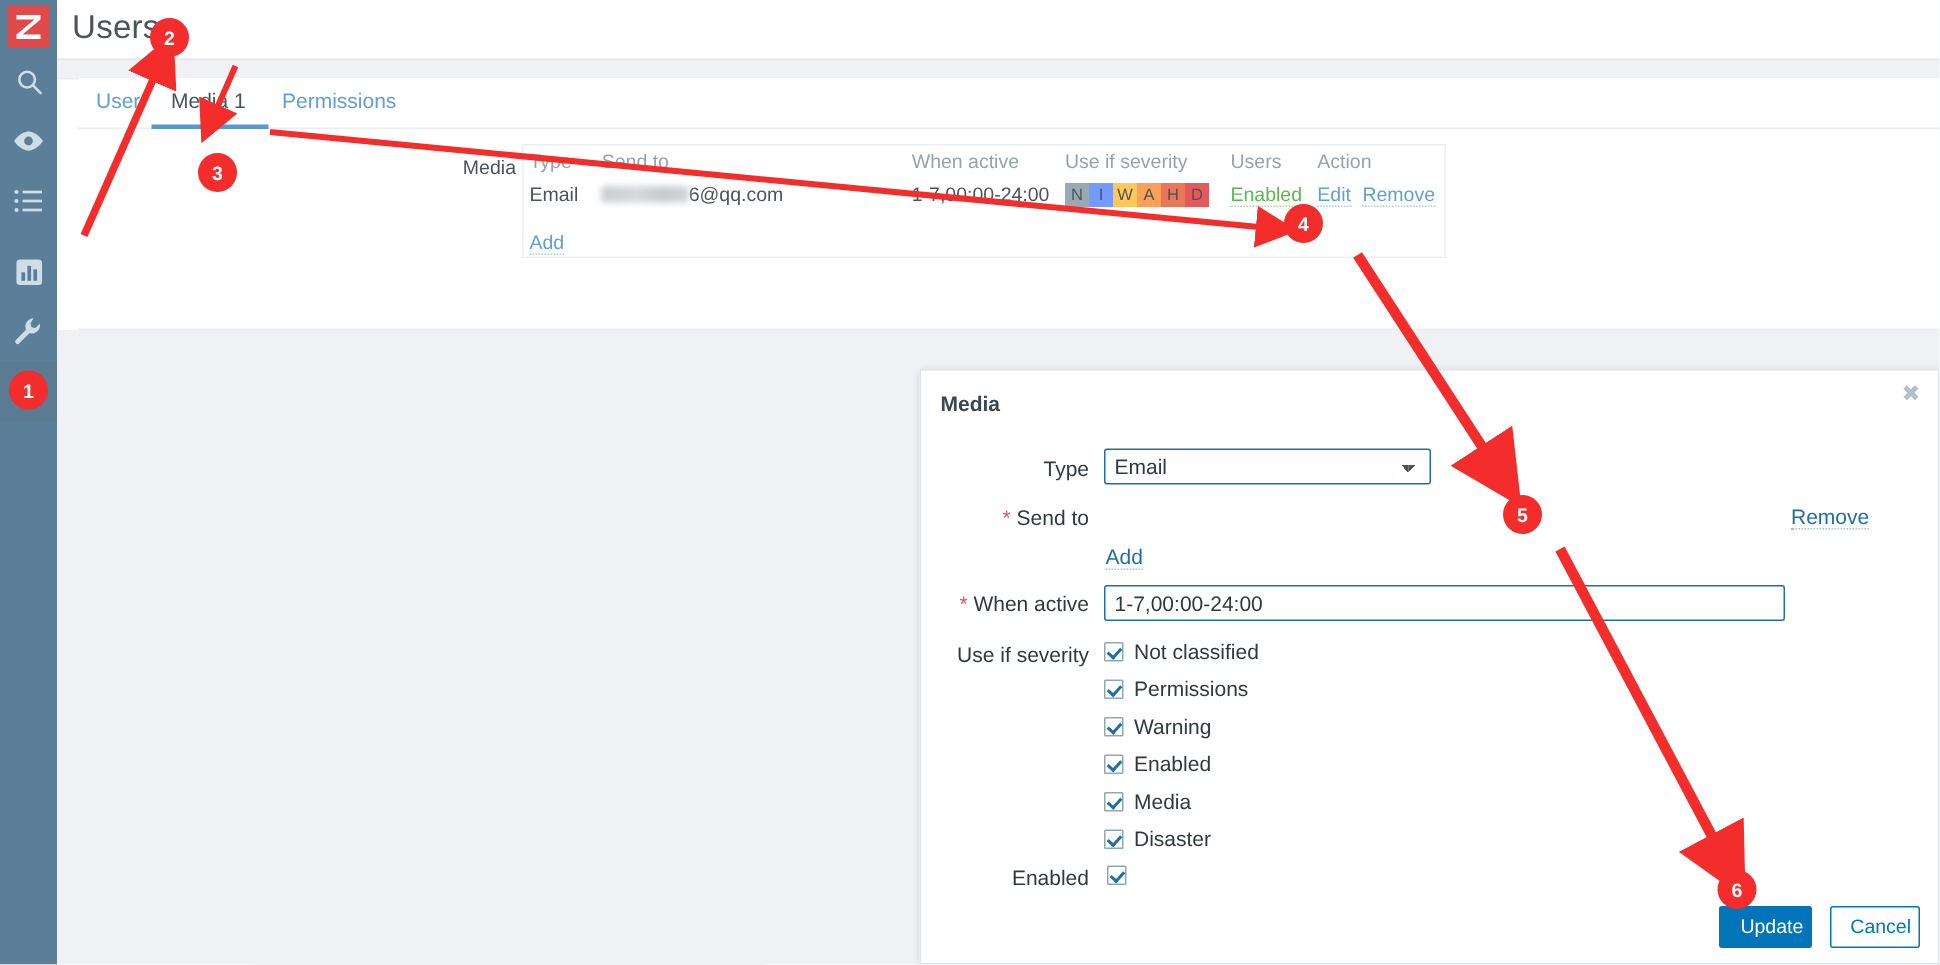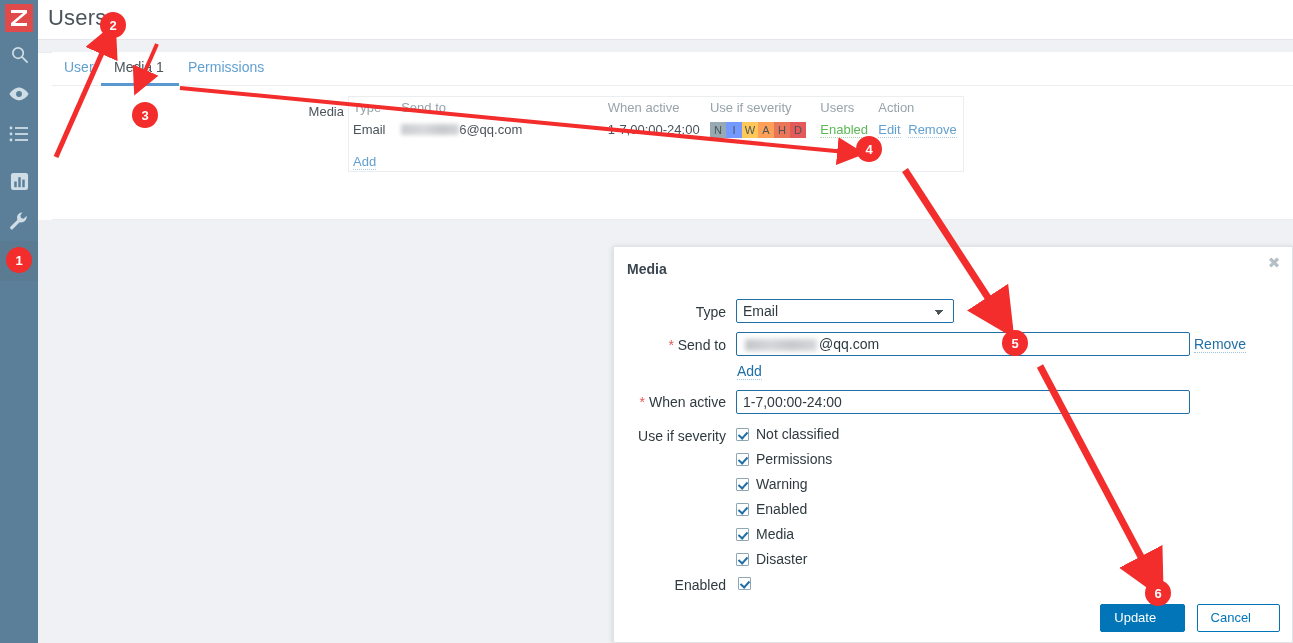--- a/index.html
+++ b/index.html
@@ -121,21 +121,21 @@
   }
   a.link { color: #62a0d0; text-decoration: none; border-bottom: 1px dotted #a9cbe6; cursor: pointer; }
   a.link-green { color: #5ab953; text-decoration: none; border-bottom: 1px dotted #a8d8a3; cursor: pointer; }
 
   
   .form-buttons { position: absolute; left: 344px; top: 185px; }
   .btn {
     display: inline-block;
     font-family: "Liberation Sans", sans-serif;
     font-size: 13px; line-height: 1;
-    padding: 6px 28px 7px 13px;
+    padding: 6px 5px 7px 13px;
     border-radius: 2px;
     cursor: pointer;
     border: 1px solid transparent;
     margin-right: 8px;
   }
   .btn-primary-light { background: #72b0da; color: #ffffff; border-color: #72b0da; }
   .btn-disabled { background: #eef0f2; color: #c7cdd1; border-color: #eef0f2; cursor: default; }
   .btn-outline { background: #ffffff; color: #62a0d0; border: 1px solid #62a0d0; }
 
   
@@ -367,24 +367,20 @@
 
     <div class="flabel" style="left:0; top:57px; width:112px">Type</div>
     <select class="fld" style="left:122px; top:52px; width:218px">
       <option>Email</option>
     </select>
 
     <div class="flabel" style="left:0; top:90px; width:112px">
       <span class="req">*</span>
       <span>Send to</span>
     </div>
-    <div class="fld" style="left:122px; top:85px; width:454px; padding:0">
-      <span class="sendto-blur"></span>
-      <span class="sendto-text">@qq.com</span>
-    </div>
     <a class="link" style="position:absolute; left:580px; top:89px; font-size:14px; color:#1f6fa6; border-bottom-color:#9fc2dd">Remove</a>
     <a class="link" style="position:absolute; left:123px; top:116px; font-size:14px; color:#1f6fa6; border-bottom-color:#9fc2dd">Add</a>
 
     <div class="flabel" style="left:0; top:147px; width:112px">
       <span class="req">*</span>
       <span>When active</span>
     </div>
     <input class="fld" style="left: 122px; top: 143px; width: 454px;" value="1-7,00:00-24:00">
 
     <div class="flabel" style="left:0; top:181px; width:112px">Use if severity</div>

